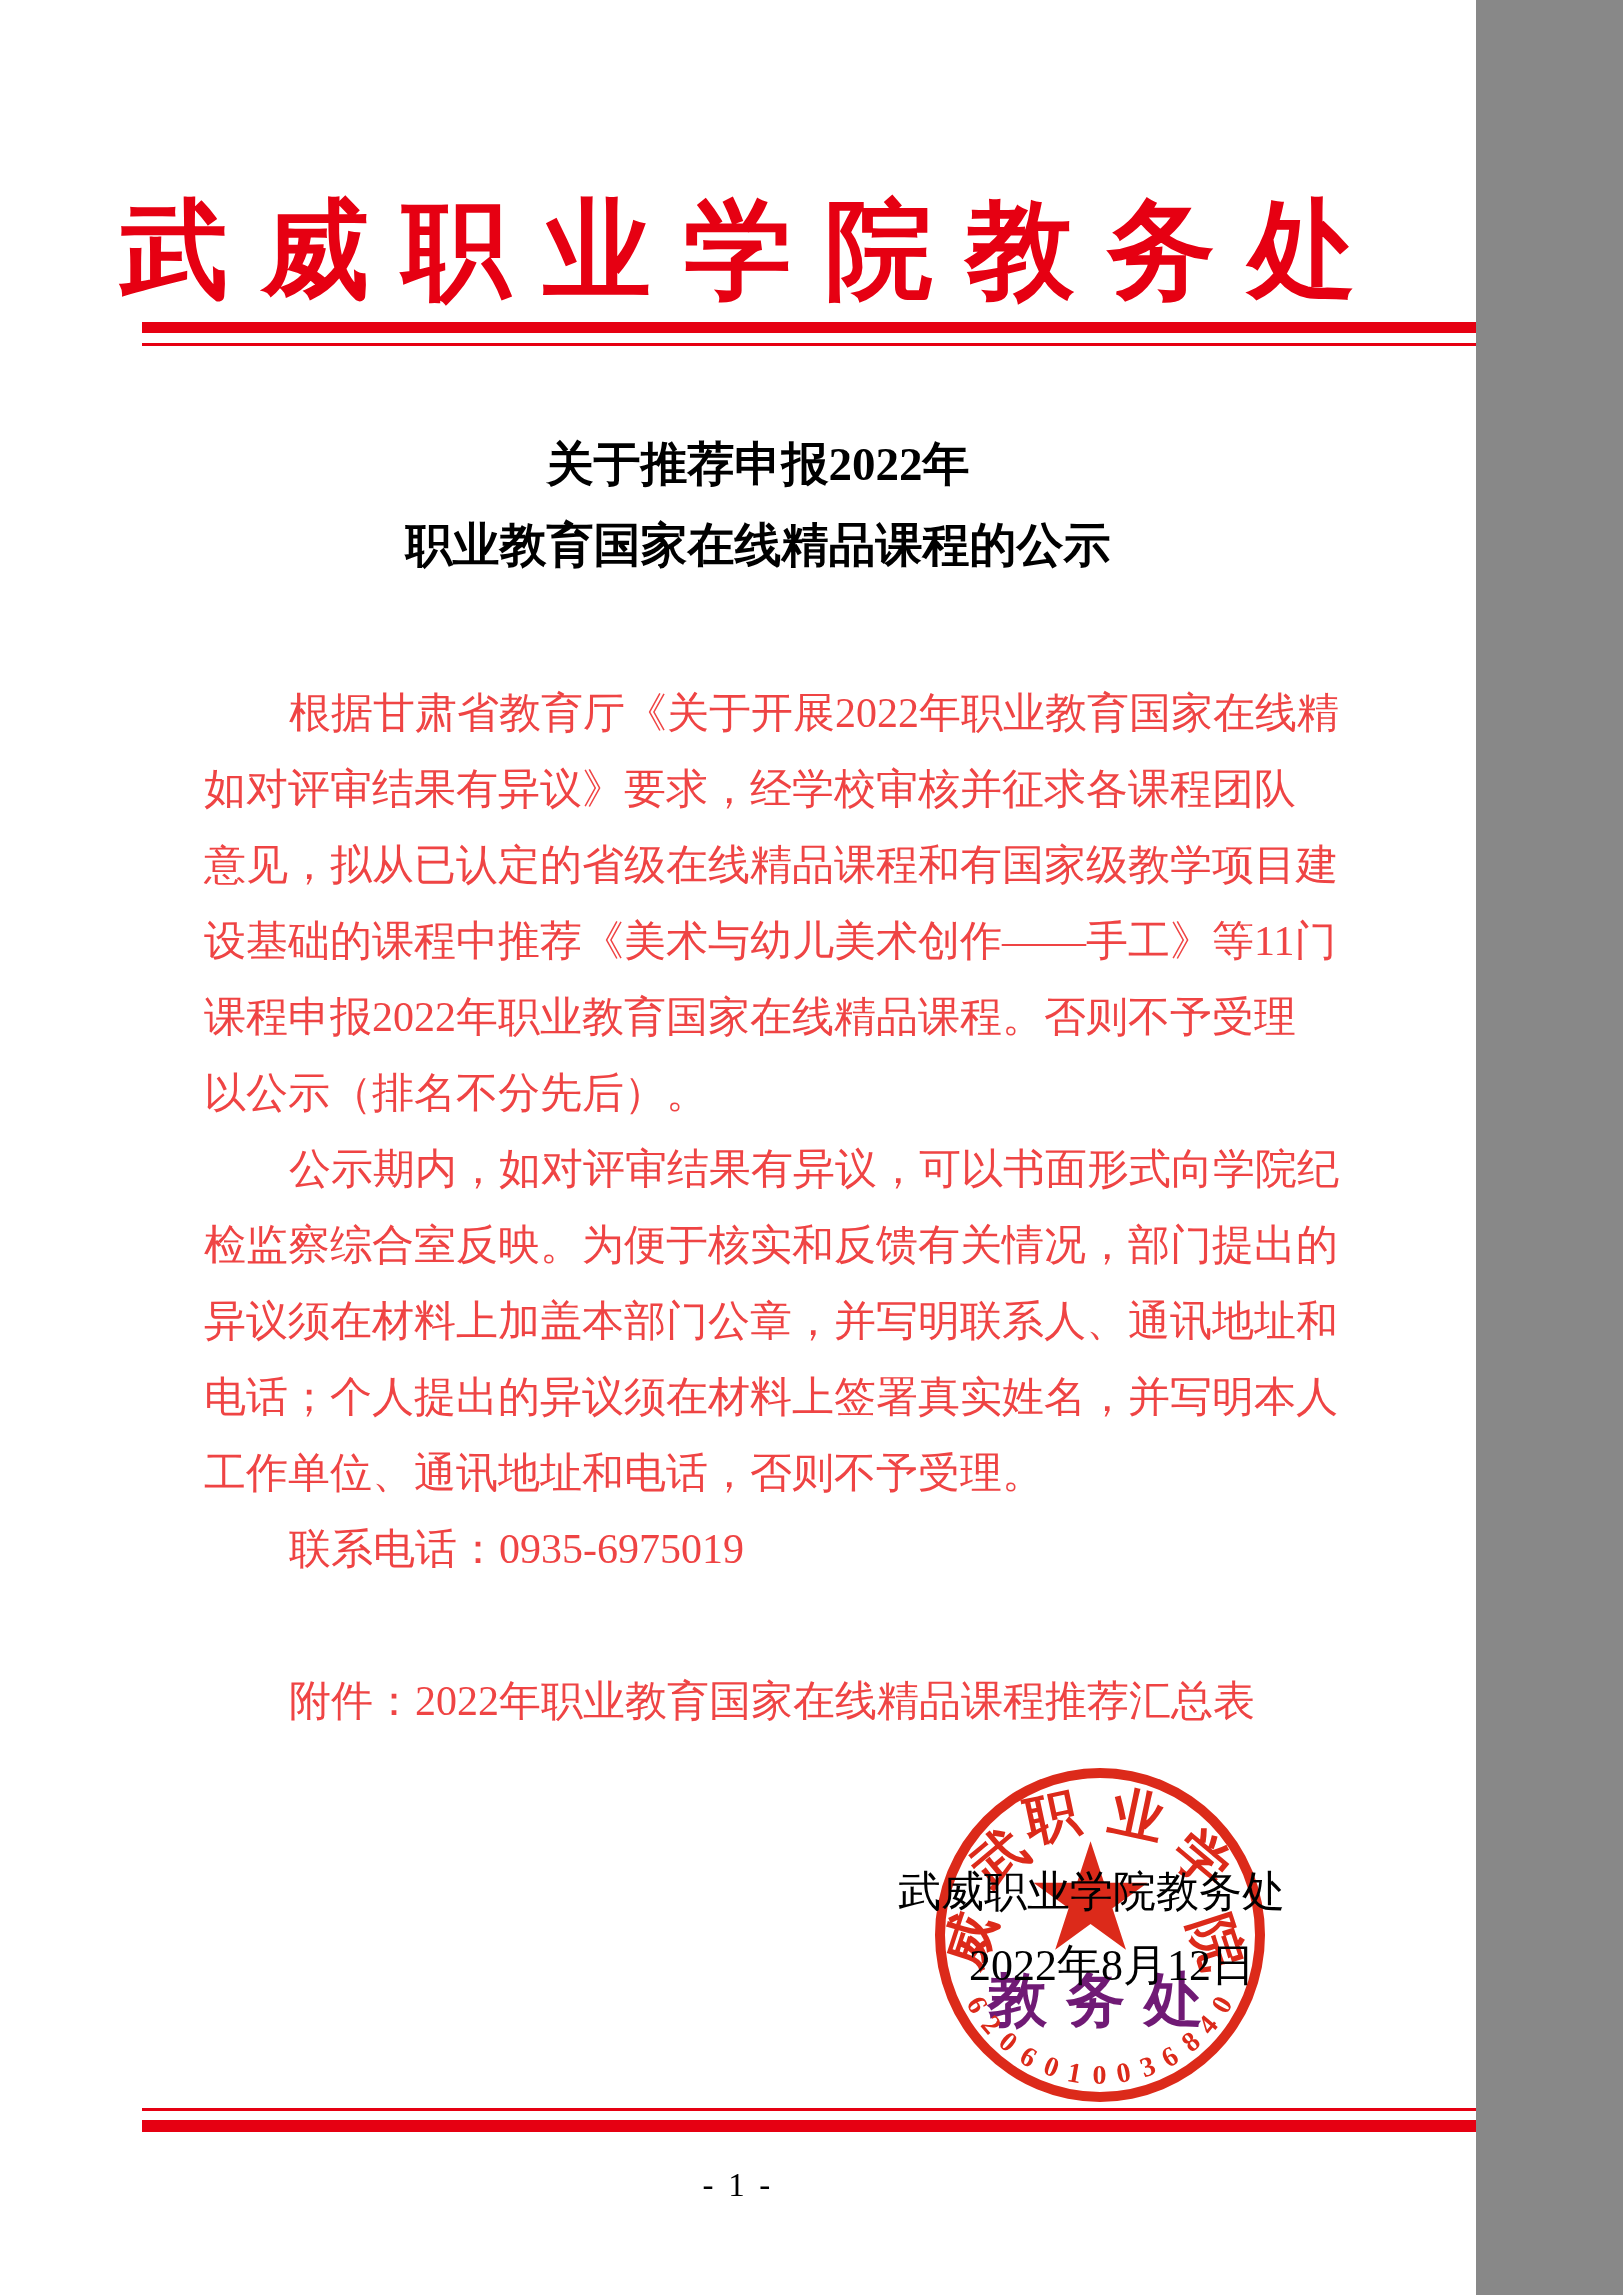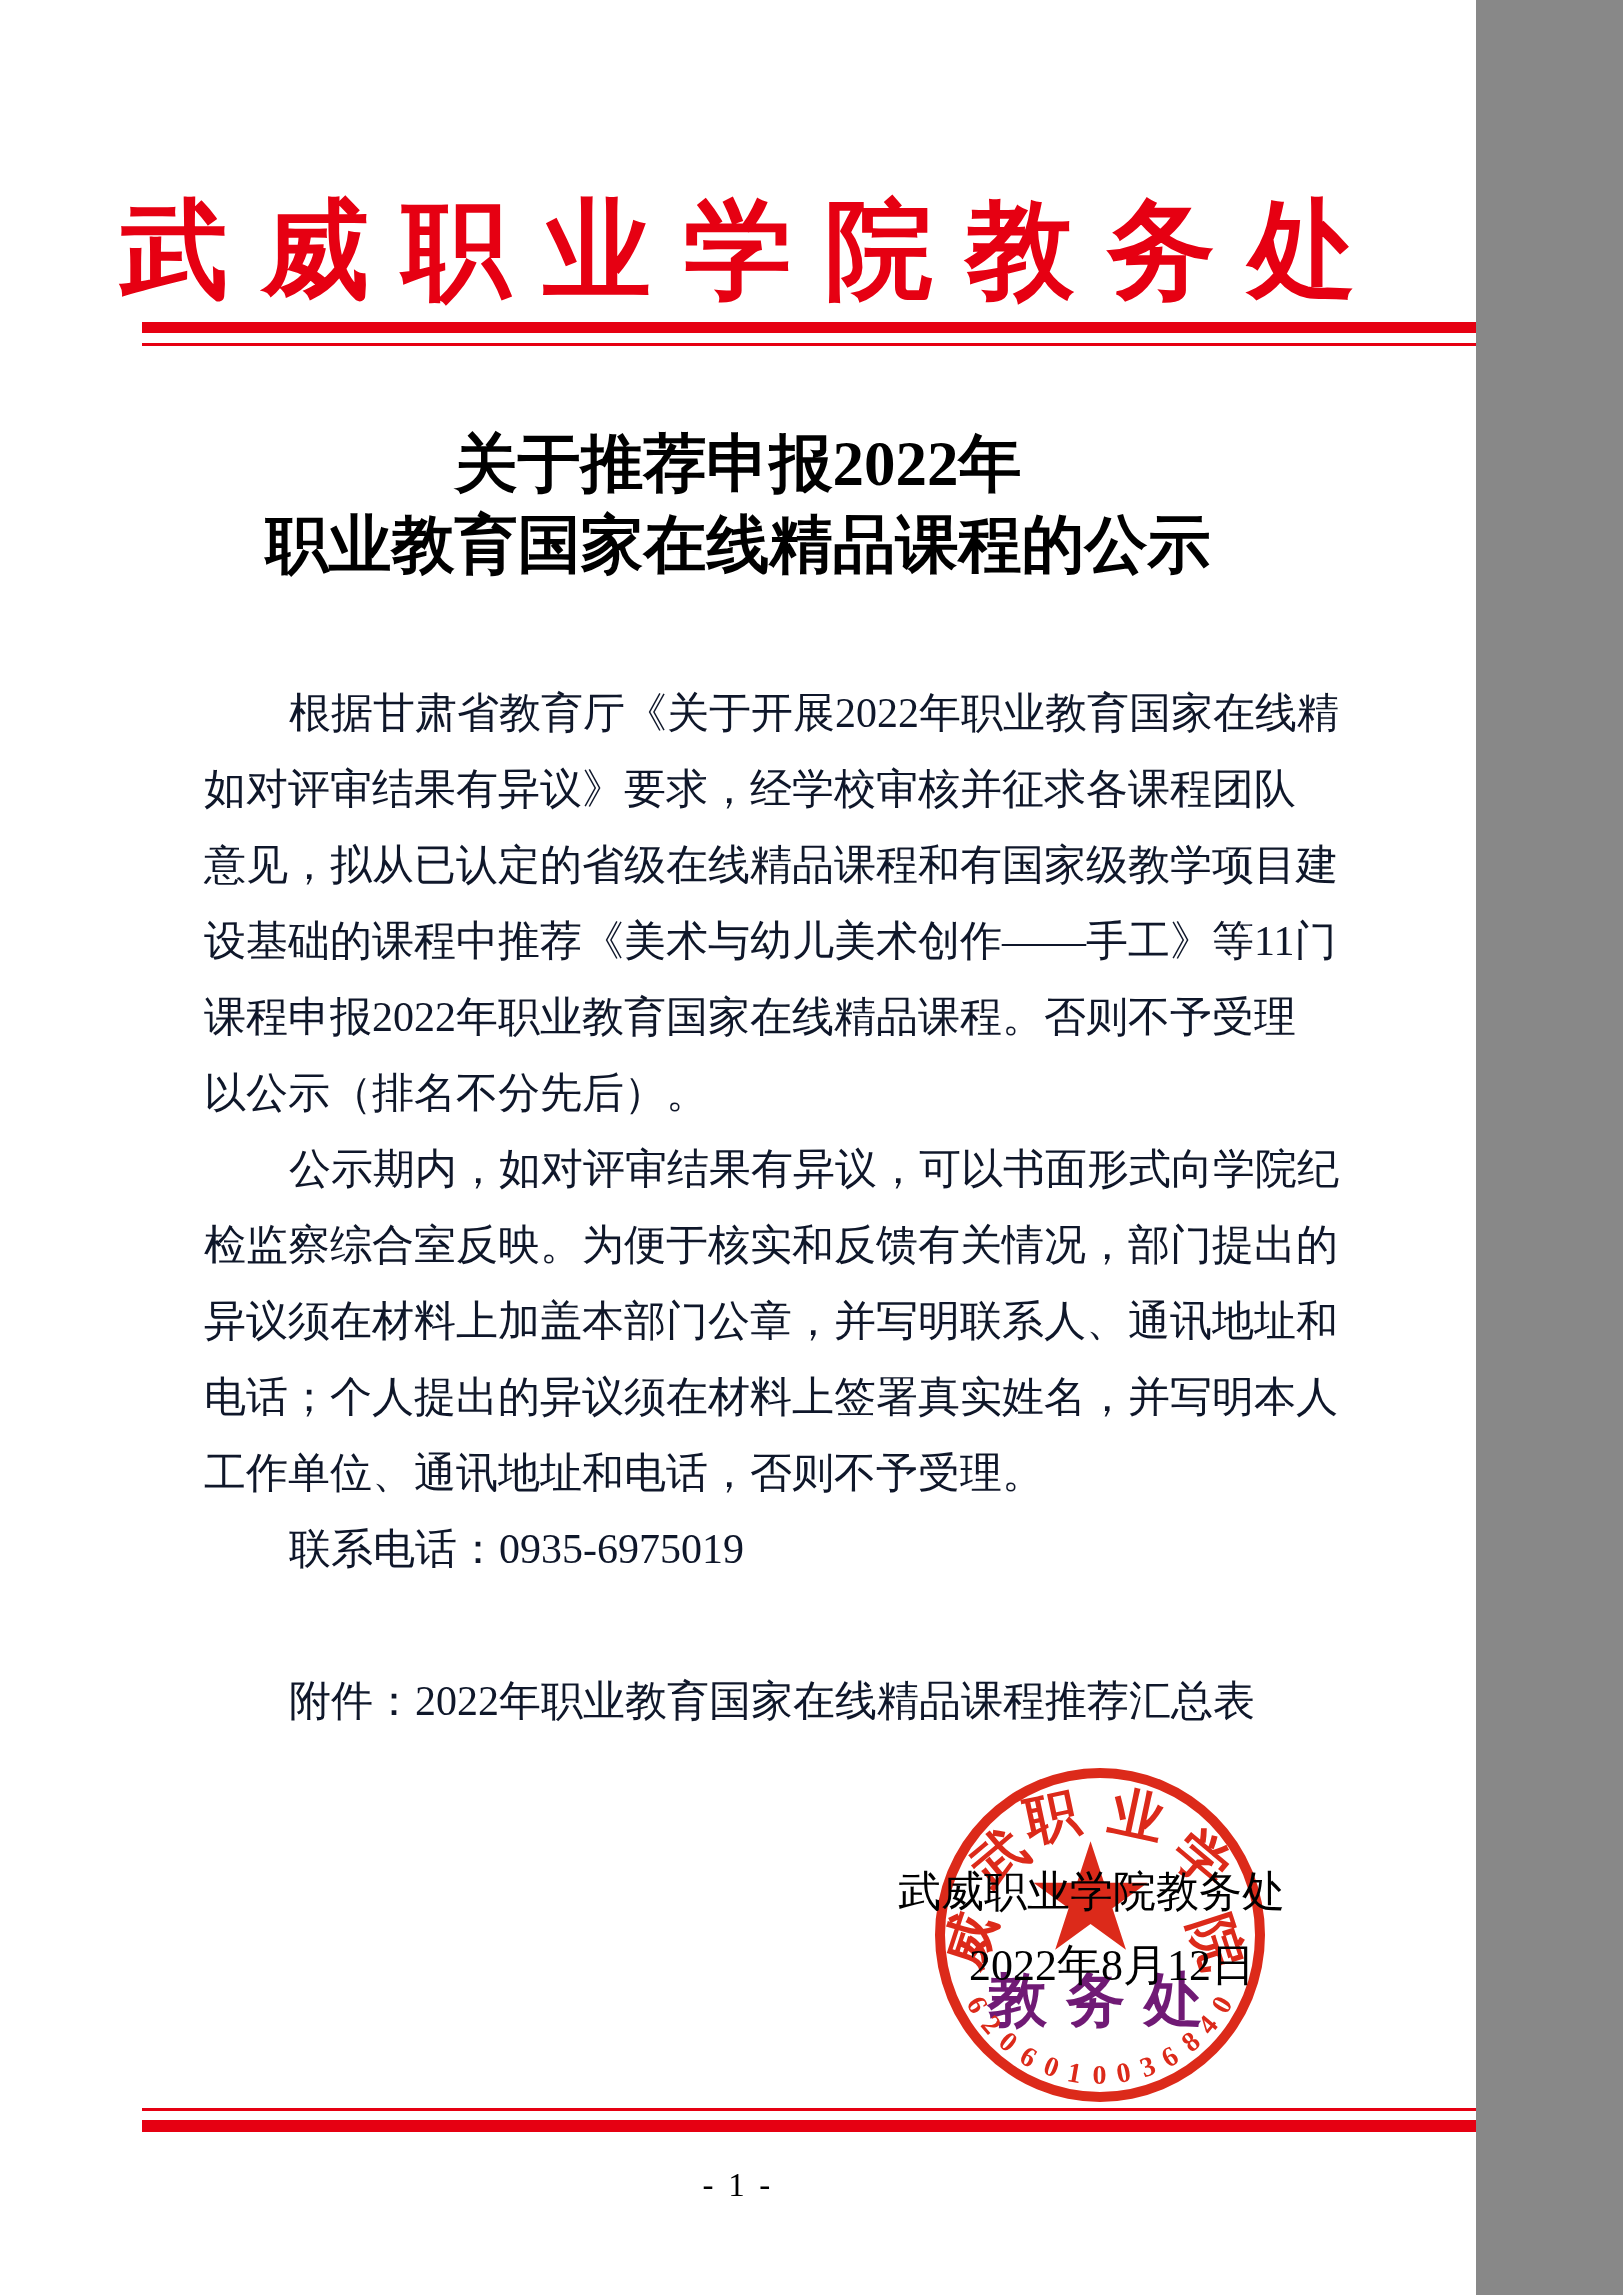--- a/index.html
+++ b/index.html
@@ -21,27 +21,28 @@
   }
   .rule{position:absolute;left:142px;width:1339px;background:#e60012;}
   .rule-thick-top{top:322px;height:11px;}
   .rule-thin-top{top:343px;height:3.2px;}
   .rule-thin-bottom{top:2108px;height:3.2px;}
   .rule-thick-bottom{top:2120px;height:11.7px;}
   
   .doc-title{
     position:absolute;left:0;top:424px;width:100%;
     text-align:center;color:#000;
-    font-size:63px;line-height:81px;font-weight:bold;
+    font-size:47px;line-height:81px;font-weight:bold;
     white-space:nowrap;
+    padding-left:20px;
   }
   
   .body-lines{
     position:absolute;left:204px;top:675px;width:1220px;
-    font-size:42px;line-height:76px;color:#0f172a;
+    font-size:42px;line-height:76px;color:#ef4444;
   }
   .body-line{height:76px;white-space:nowrap;}
   .body-line.indent{padding-left:85px;}
   
   .signature-org{
     position:absolute;left:898px;top:1863px;
     font-size:43px;line-height:58px;color:#000;
     white-space:nowrap;z-index:5;
   }
   .signature-date{

